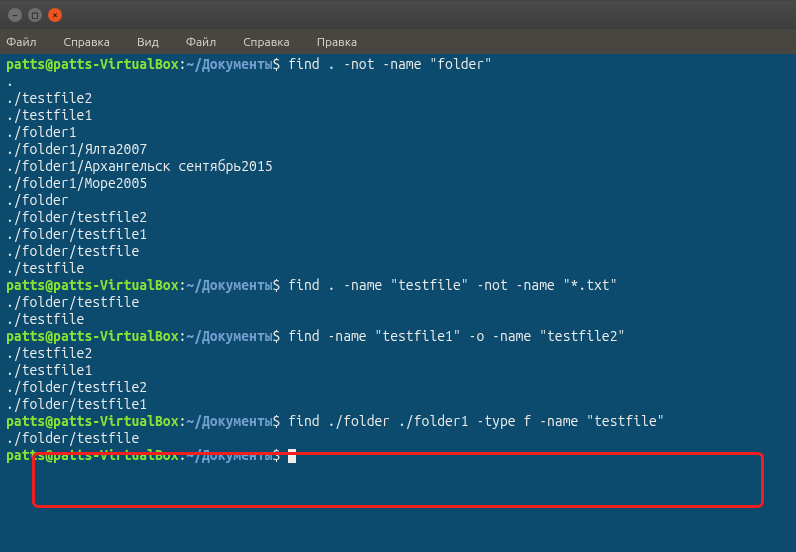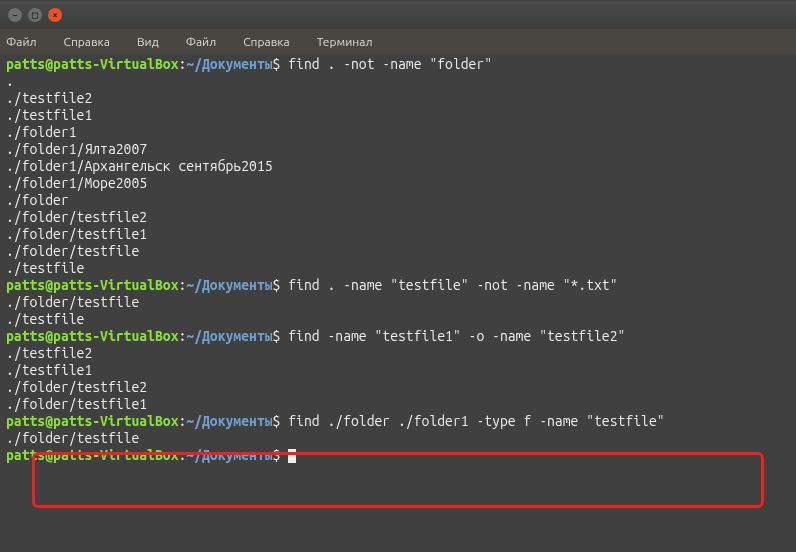--- a/index.html
+++ b/index.html
@@ -58,21 +58,21 @@
     align-items: center;
     padding: 0 6px;
     gap: 27px;
     color: #dfdbd2;
     font-family: "Ubuntu", sans-serif;
     font-size: 12px;
   }
   .menubar span { cursor: pointer; }
   .terminal {
     flex: 1;
-    background: #404040;
+    background: #0c4a6e;
     padding: 2px 6px;
     color: #eeeeec;
     line-height: 17px;
     font-size: 14px;
     white-space: pre;
     overflow: hidden;
   }
   .line { white-space: pre-wrap; word-break: break-all; }
   .user { color: #8ae234; font-weight: bold; }
   .colon { color: #eeeeec; }
@@ -108,21 +108,21 @@
       <div class="wc wc-close">×</div>
     </div>
   </div>
 
   <div class="menubar">
     <span>Файл</span>
     <span>Справка</span>
     <span>Вид</span>
     <span>Файл</span>
     <span>Справка</span>
-    <span>Терминал</span>
+    <span>Правка</span>
   </div>
 
   <div class="terminal" id="term"><div class="line"><span class="user">patts@patts-VirtualBox</span><span class="colon">:</span><span class="path">~/Документы</span><span class="dollar">$ </span><span class="cmd">find . -not -name "folder"</span></div><div class="line out">.</div><div class="line out">./testfile2</div><div class="line out">./testfile1</div><div class="line out">./folder1</div><div class="line out">./folder1/Ялта2007</div><div class="line out">./folder1/Архангельск сентябрь2015</div><div class="line out">./folder1/Море2005</div><div class="line out">./folder</div><div class="line out">./folder/testfile2</div><div class="line out">./folder/testfile1</div><div class="line out">./folder/testfile</div><div class="line out">./testfile</div><div class="line"><span class="user">patts@patts-VirtualBox</span><span class="colon">:</span><span class="path">~/Документы</span><span class="dollar">$ </span><span class="cmd">find . -name "testfile" -not -name "*.txt"</span></div><div class="line out">./folder/testfile</div><div class="line out">./testfile</div><div class="line"><span class="user">patts@patts-VirtualBox</span><span class="colon">:</span><span class="path">~/Документы</span><span class="dollar">$ </span><span class="cmd">find -name "testfile1" -o -name "testfile2"</span></div><div class="line out">./testfile2</div><div class="line out">./testfile1</div><div class="line out">./folder/testfile2</div><div class="line out">./folder/testfile1</div><div class="line"><span class="user">patts@patts-VirtualBox</span><span class="colon">:</span><span class="path">~/Документы</span><span class="dollar">$ </span><span class="cmd">find ./folder ./folder1 -type f -name "testfile"</span></div><div class="line out">./folder/testfile</div><div class="line"><span class="user">patts@patts-VirtualBox</span><span class="colon">:</span><span class="path">~/Документы</span><span class="dollar">$ </span><span class="cursor"></span></div></div>
 
 </div>
 
 <div class="highlight-box" id="hl" style="top: 452px; left: 32px; width: 732px; height: 56px;"></div>
 </div>
 
 </body></html>

